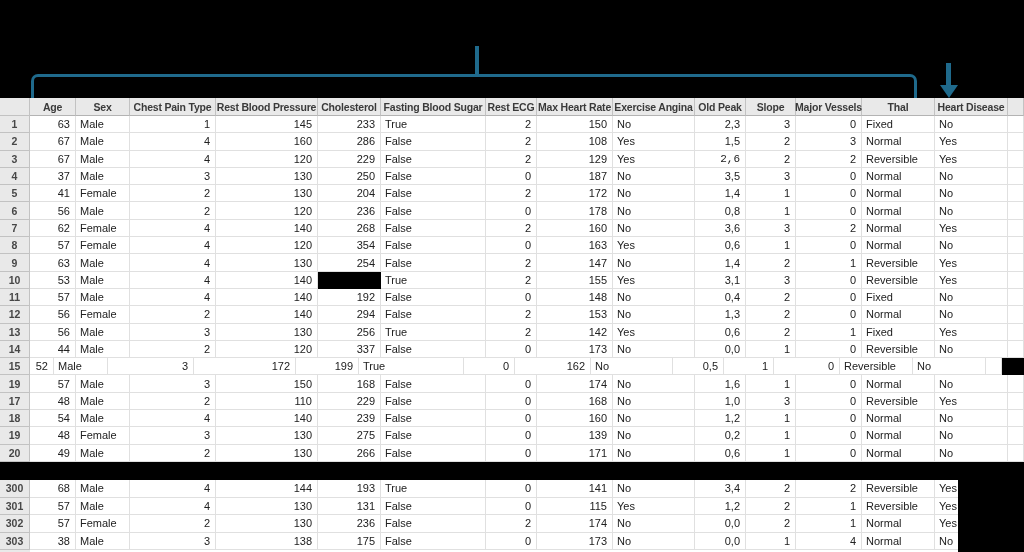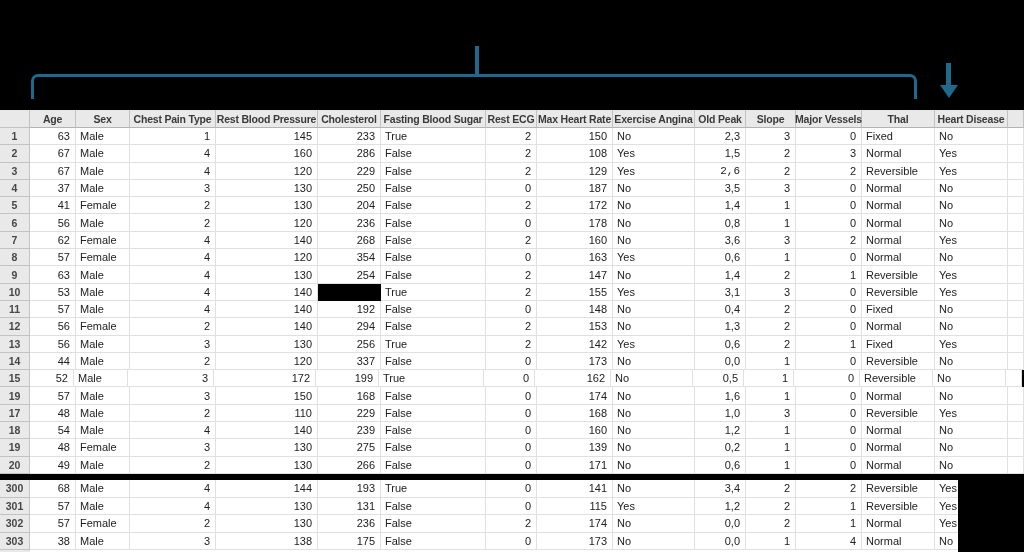--- a/index.html
+++ b/index.html
@@ -42,21 +42,21 @@
   }
   .arrow-head{
     position:absolute;left:940px;top:85px;width:0;height:0;
     border-left:9px solid transparent;
     border-right:9px solid transparent;
     border-top:13px solid var(--accent);
   }
 
   
   .sheet{position:absolute;left:0;background:#000;}
-  .sheet-top{top:110px;width:1024px;}
+  .sheet-top{top:98px;width:1024px;}
   .sheet-bottom{top:480px;width:958px;overflow:hidden;}
   .trow{display:flex;height:17.3px;}
   .trow.header{height:18px;}
   .sheet-bottom .trow{height:17.5px;}
   .cell{
     box-sizing:border-box;
     flex:0 0 auto;
     display:flex;align-items:center;
     font-size:11px;color:var(--cell-text);
     background:var(--cell-bg);
@@ -370,21 +370,21 @@
         <div class="cell dcell a-left" style="width: 82px;">No</div>
         <div class="cell dcell a-right" style="width: 51px;">0,0</div>
         <div class="cell dcell a-right" style="width: 50px;">1</div>
         <div class="cell dcell a-right" style="width: 66px;">0</div>
         <div class="cell dcell a-left" style="width: 73px;">Reversible</div>
         <div class="cell dcell a-left" style="width: 73px;">No</div>
         <div class="cell dcell a-left" style="width: 16px;"></div>
       </div>
       <div class="trow">
         <div class="cell rownum a-center" style="width: 30px;">15</div>
-        <div class="cell dcell a-right" style="width: 44px;">52</div>
+        <div class="cell dcell a-right" style="width: 24px;">52</div>
         <div class="cell dcell a-left" style="width: 54px;">Male</div>
         <div class="cell dcell a-right" style="width: 86px;">3</div>
         <div class="cell dcell a-right" style="width: 102px;">172</div>
         <div class="cell dcell a-right" style="width: 63px;">199</div>
         <div class="cell dcell a-left" style="width: 105px;">True</div>
         <div class="cell dcell a-right" style="width: 51px;">0</div>
         <div class="cell dcell a-right" style="width: 76px;">162</div>
         <div class="cell dcell a-left" style="width: 82px;">No</div>
         <div class="cell dcell a-right" style="width: 51px;">0,5</div>
         <div class="cell dcell a-right" style="width: 50px;">1</div>

